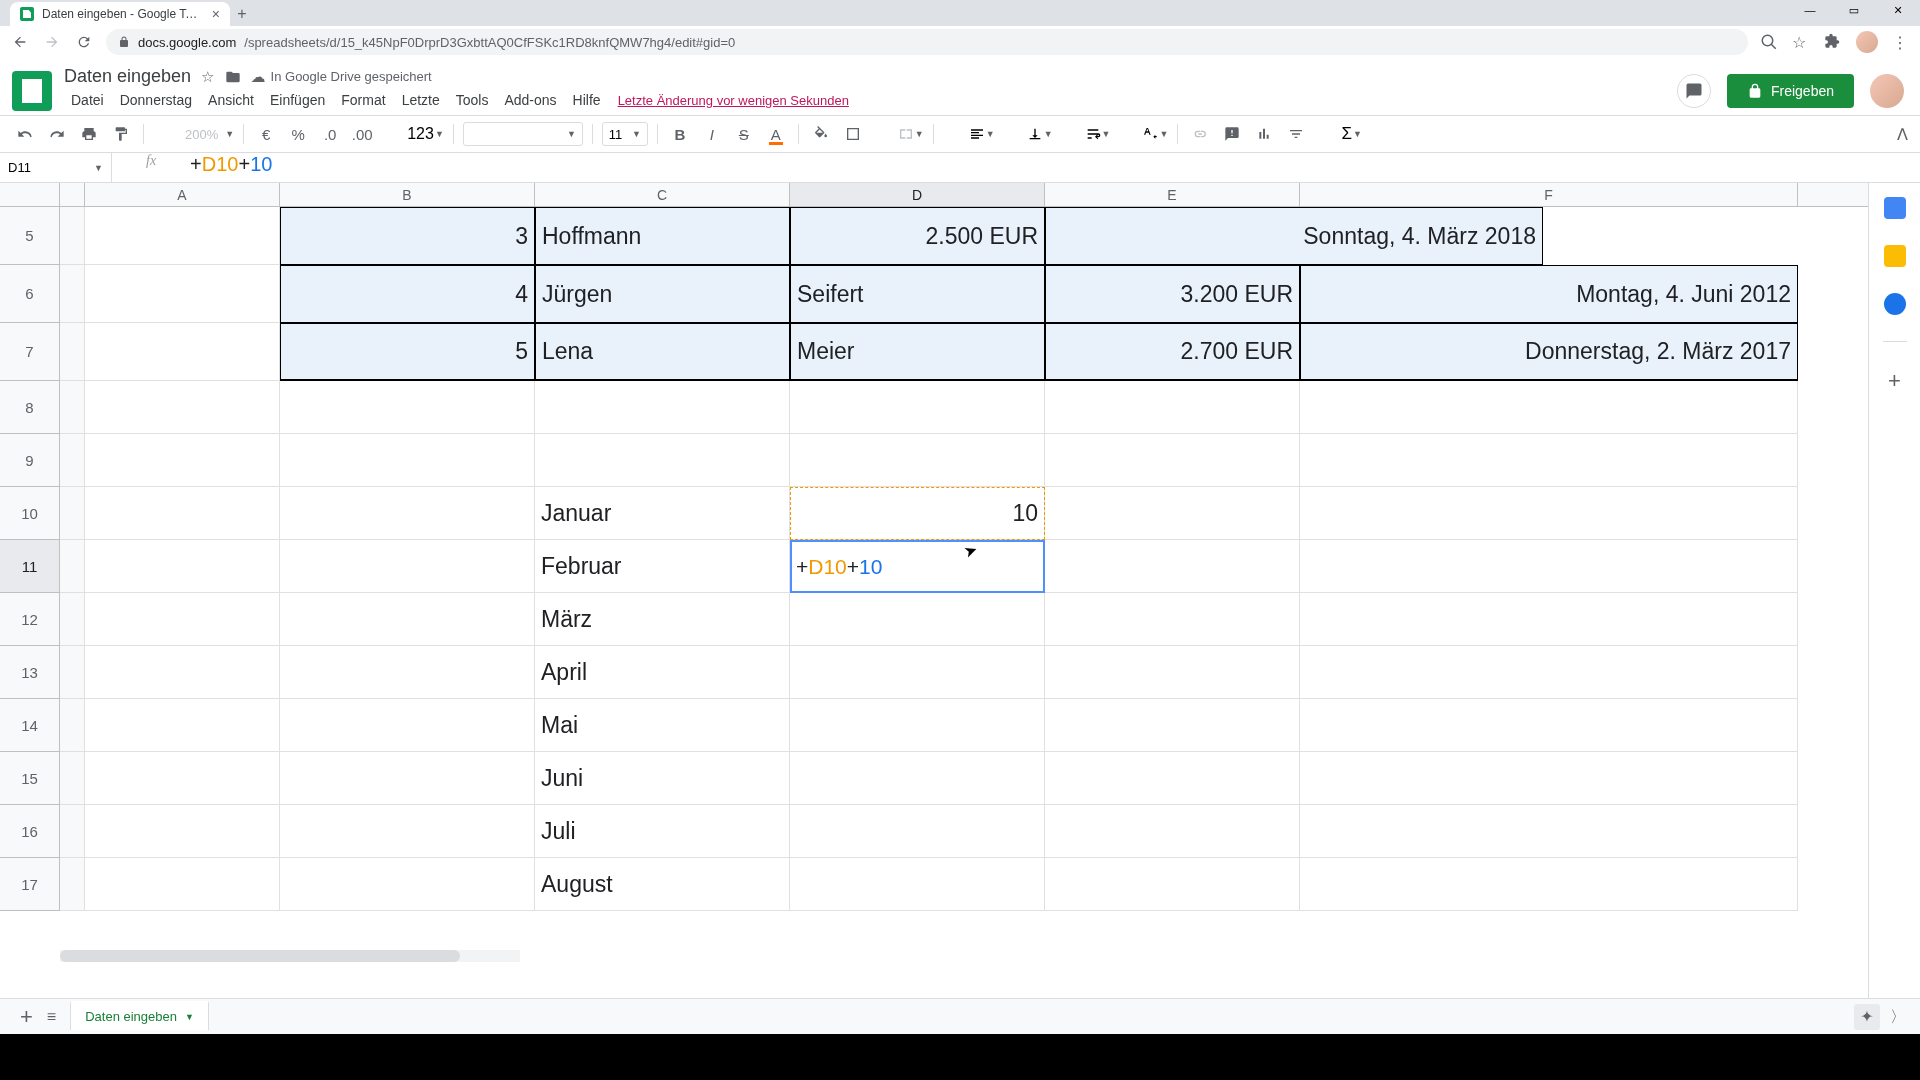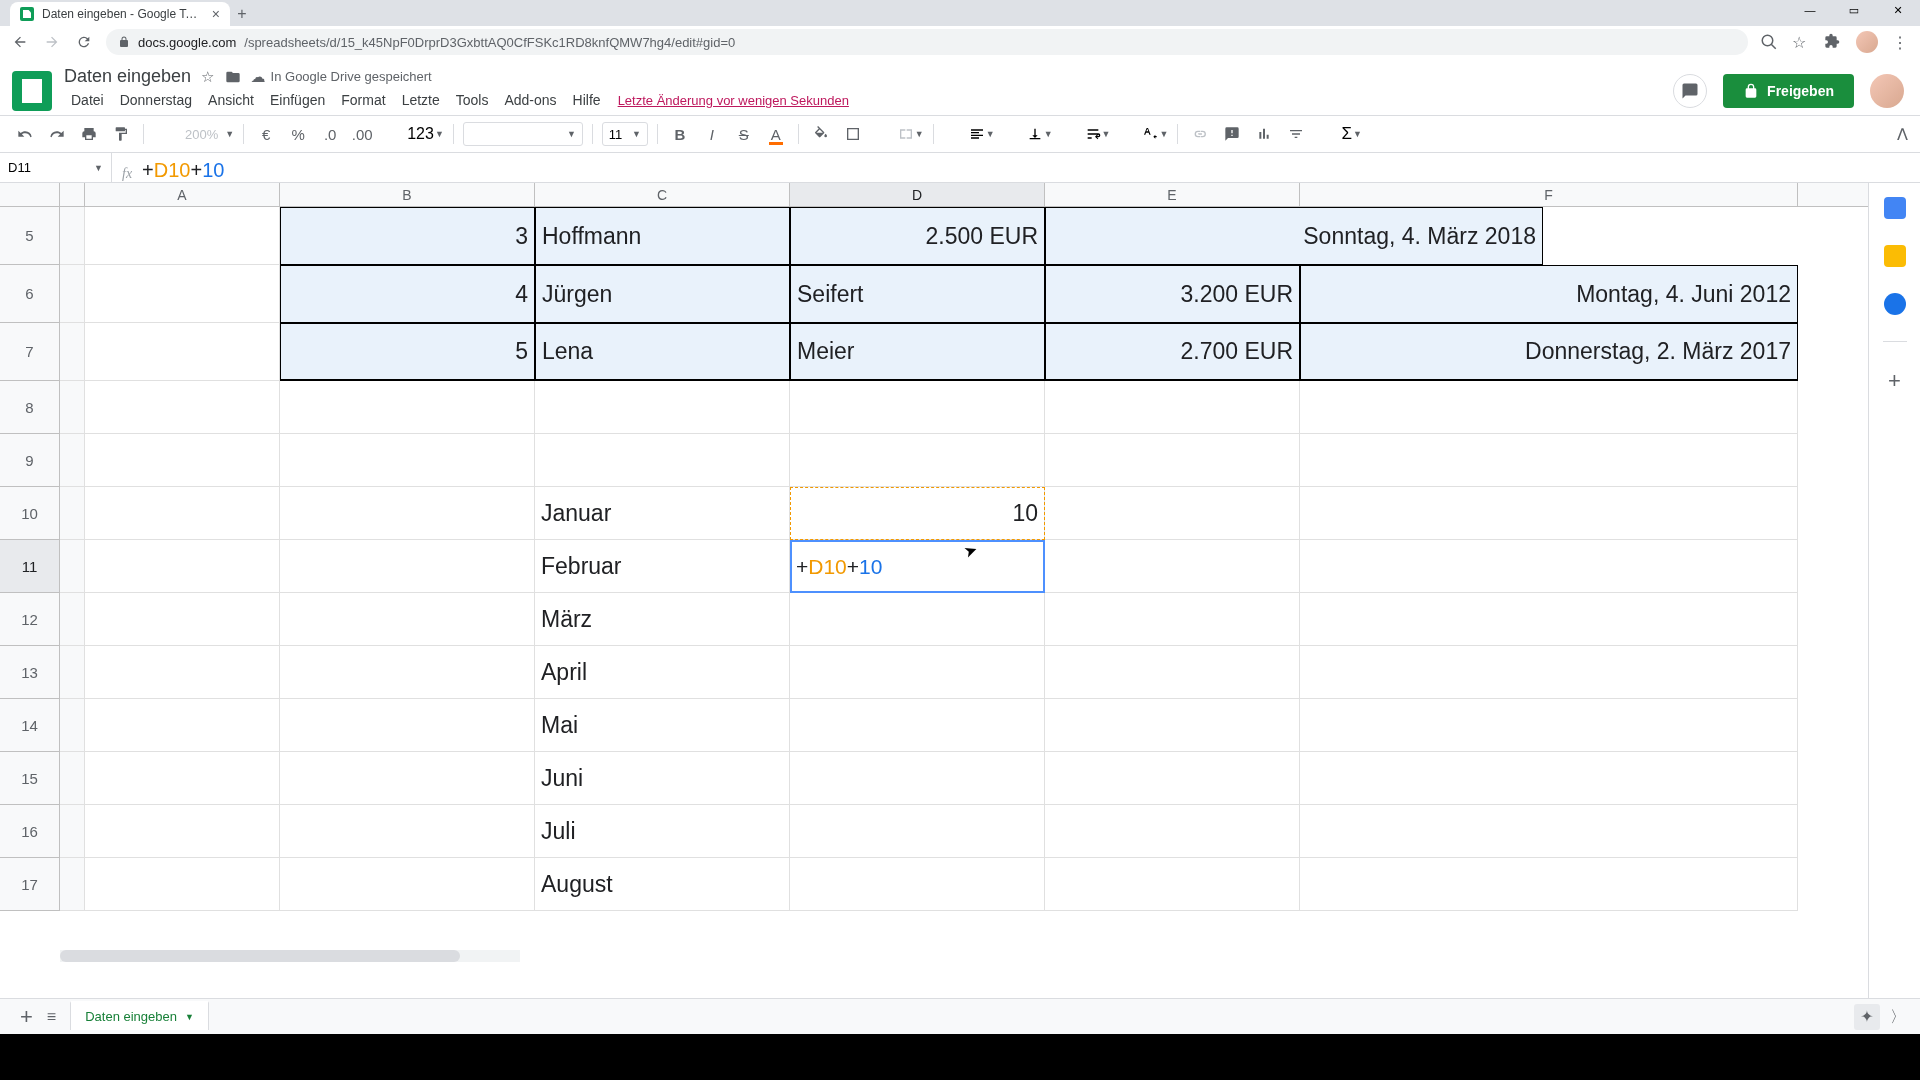--- a/index.html
+++ b/index.html
@@ -33,41 +33,41 @@
 .sheets-logo::after { content: ''; position: absolute; inset: 8px 10px; background: #fff; }
 .doc-title-area { flex: 1; }
 .title-row { display: flex; align-items: center; gap: 10px; }
 .doc-title { font-size: 18px; color: #3c4043; }
 .title-icon { color: #5f6368; font-size: 15px; }
 .drive-status { display: flex; align-items: center; gap: 5px; font-size: 13px; color: #5f6368; }
 .cloud-icon { font-size: 15px; }
 
 .header-actions { display: flex; align-items: center; gap: 16px; }
 .comment-btn { width: 34px; height: 34px; border: 1px solid #dadce0; border-radius: 50%; display: flex; align-items: center; justify-content: center; color: #5f6368; cursor: pointer; }
-.share-btn { background: #1a8e3d; color: #fff; border-radius: 4px; padding: 9px 20px; font-size: 14px; font-weight: 700; display: flex; align-items: center; gap: 8px; cursor: pointer; }
+.share-btn { background: #1a8e3d; color: #fff; border-radius: 4px; padding: 9px 20px; font-size: 14px; font-weight: 400; display: flex; align-items: center; gap: 8px; cursor: pointer; }
 .avatar-app { width: 34px; height: 34px; border-radius: 50%; background: linear-gradient(135deg,#f4c7b6,#d8a890); }
 
 .menu-bar { display: flex; padding: 2px 0 4px 80px; gap: 2px; font-size: 14px; color: #3c4043; align-items: center; }
 .menu-item { padding: 3px 7px; border-radius: 3px; cursor: pointer; }
 .last-edit { color: #be185d; margin-left: 8px; text-decoration: underline; cursor: pointer; font-size: 13px; }
 
 .toolbar { border-top: 1px solid #dadce0; border-bottom: 1px solid #dadce0; height: 38px; display: flex; align-items: center; padding: 0 12px; gap: 6px; }
 .tb-btn { width: 26px; height: 26px; display: flex; align-items: center; justify-content: center; color: #5f6368; border-radius: 3px; cursor: pointer; font-size: 15px; }
 .tb-sep { width: 1px; height: 20px; background: #dadce0; margin: 0 3px; }
 .zoom-sel { color: #bdc1c6; font-size: 13px; padding: 0 6px; }
 .font-sel { width: 120px; border: 1px solid #dadce0; border-radius: 3px; height: 24px; display: flex; align-items: center; padding: 0 6px; font-size: 13px; justify-content: space-between; }
 .fontsize-sel { width: 46px; border: 1px solid #dadce0; border-radius: 3px; height: 24px; display: flex; align-items: center; padding: 0 6px; font-size: 13px; justify-content: space-between; }
 .text-color-btn { position: relative; }
 .text-color-btn::after { content: ''; position: absolute; bottom: 2px; left: 6px; right: 6px; height: 3px; background: #ff6d01; }
 .tb-combo { display: flex; align-items: center; margin-left: 26px; }
 .tb-dd { font-size: 9px; color: #5f6368; padding-left: 1px; }
 .tb-spacer { flex: 1; }
 .collapse-btn { color: #5f6368; cursor: pointer; }
 
-.formula-row { height: 30px; display: flex; align-items: flex-end; border-bottom: 1px solid #dadce0; }
+.formula-row { height: 30px; display: flex; align-items: flex-start; border-bottom: 1px solid #dadce0; gap: 24px; }
 .name-box { width: 112px; border-right: 1px solid #dadce0; height: 100%; display: flex; align-items: center; padding: 0 8px; justify-content: space-between; font-size: 13px; }
 .name-dd { font-size: 9px; color: #5f6368; }
 .fx-label { padding: 0 10px; color: #9aa0a6; font-style: italic; font-size: 14px; font-family: 'Times New Roman', serif; }
 .formula-input { font-size: 20px; font-family: 'Consolas','Courier New',monospace; display: flex; align-items: center; }
 .fp-op { color: #202124; }
 .fp-ref { color: #f29900; }
 .fp-num { color: #1a73e8; }
 
 .grid-area { position: relative; display: flex; height: 815px; background: #fff; }
 .side-panel { width: 52px; border-left: 1px solid #dadce0; background: #fff; display: flex; flex-direction: column; align-items: center; padding-top: 14px; gap: 26px; }

